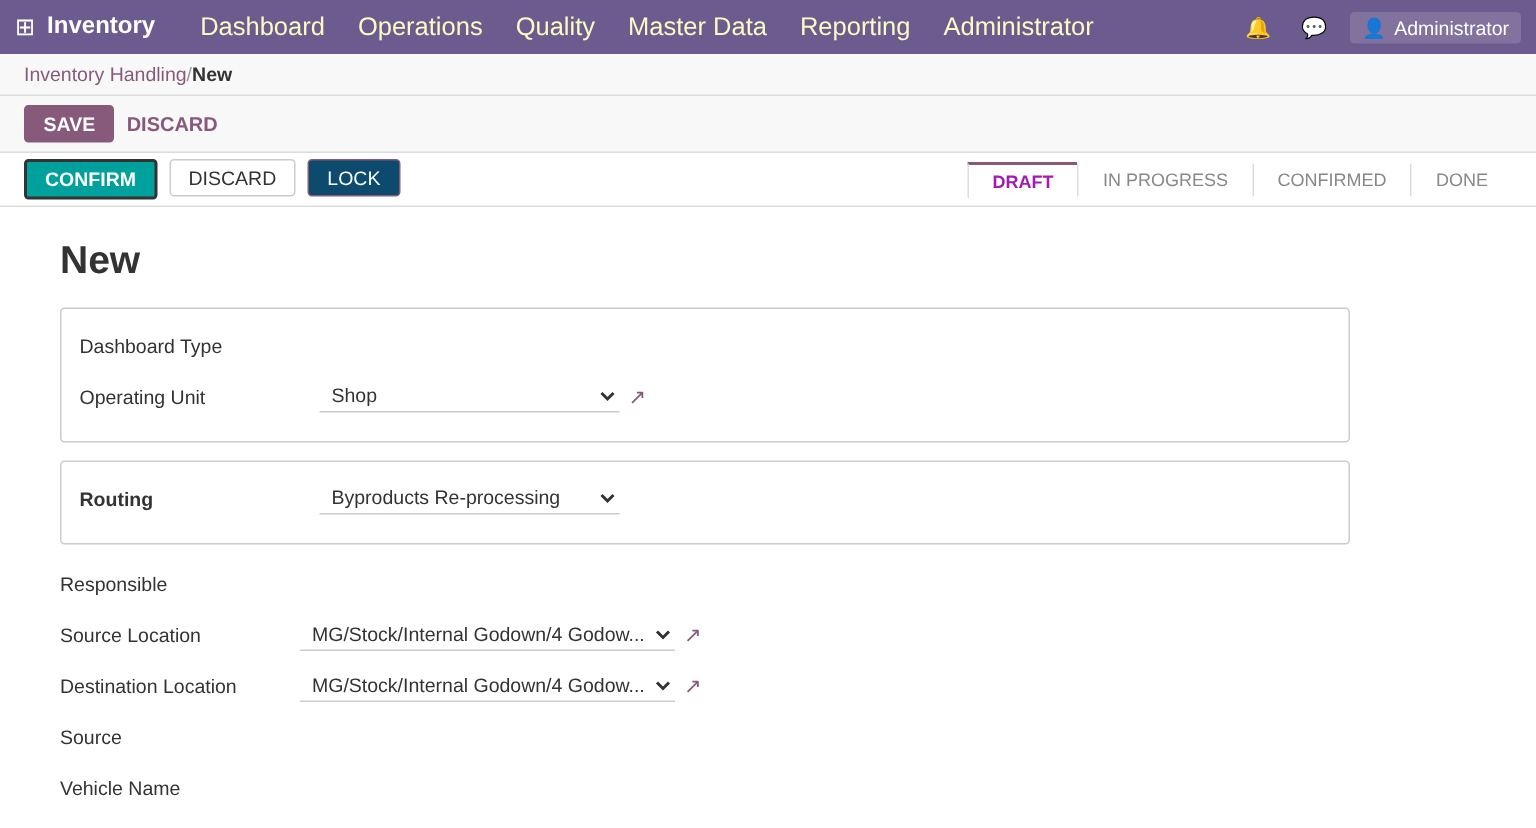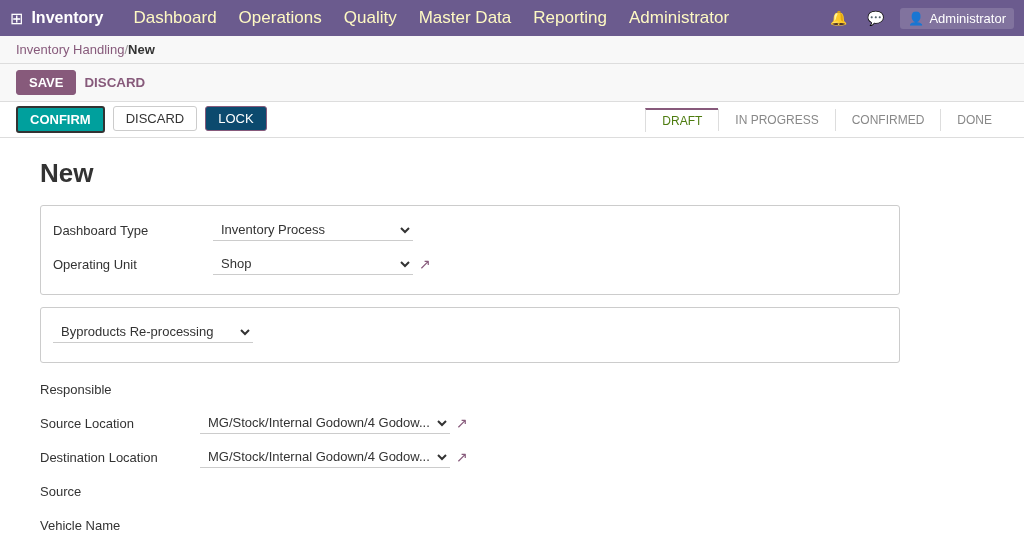--- a/index.html
+++ b/index.html
@@ -120,22 +120,22 @@
     }
     .btn-discard { color: #875a7b; font-weight: bold; border: none; background: none; cursor: pointer; }
     .btn-cancel { color: #333; }
     .status-item {
       padding: 4px 16px;
       font-size: 12px;
       color: #888;
       border-left: 1px solid #ddd;
     }
     .status-item.active {
-      color: #4d7c0f;
-      font-weight: normal;
+      color: #a21caf;
+      font-weight: bold;
       border-top: 2px solid #875a7b;
     }
 
     
     .main-content {
       padding: 20px 40px;
       background: white;
       min-height: 400px;
     }
     .form-title {
@@ -238,39 +238,35 @@
 </div>
 
 <div class="main-content">
   <div class="form-title">New</div>
 
   <div style="max-width:860px;">
 
     <div class="form-section">
       <div class="form-row">
         <span class="form-label">Dashboard Type</span>
-        <div class="form-value">
-          <select class="form-select">
-            <option>Inventory Process</option>
-          </select>
-        </div>
       </div>
       <div class="form-row">
         <span class="form-label">Operating Unit</span>
         <div class="form-value">
           <select class="form-select">
             <option>Shop</option>
           </select>
           <span class="external-link-icon">↗</span>
         </div>
       </div>
     </div>
 
     <div class="form-section">
       <div class="form-row">
+        <span class="form-label bold">Routing</span>
         <div class="form-value">
           <select class="form-select">
             <option>Byproducts Re-processing</option>
           </select>
         </div>
       </div>
     </div>
 
     <div class="form-row">
       <span class="form-label">Responsible</span>

